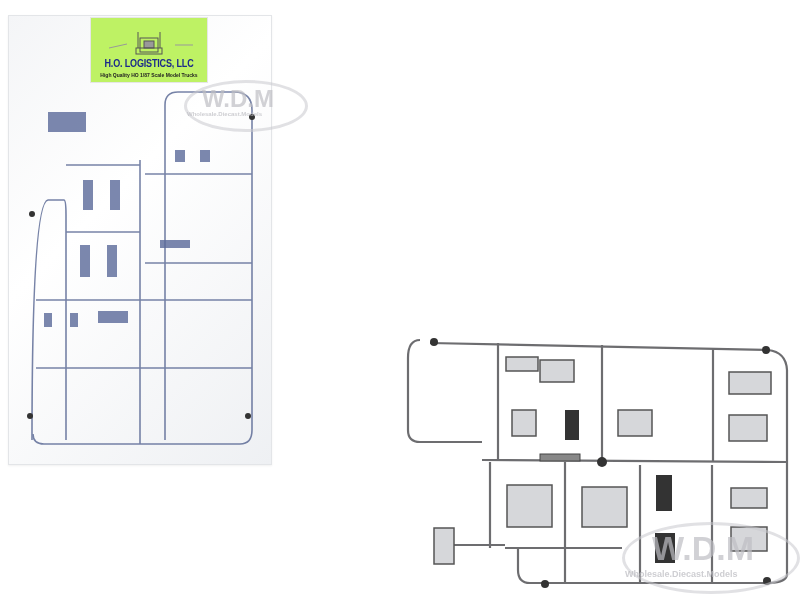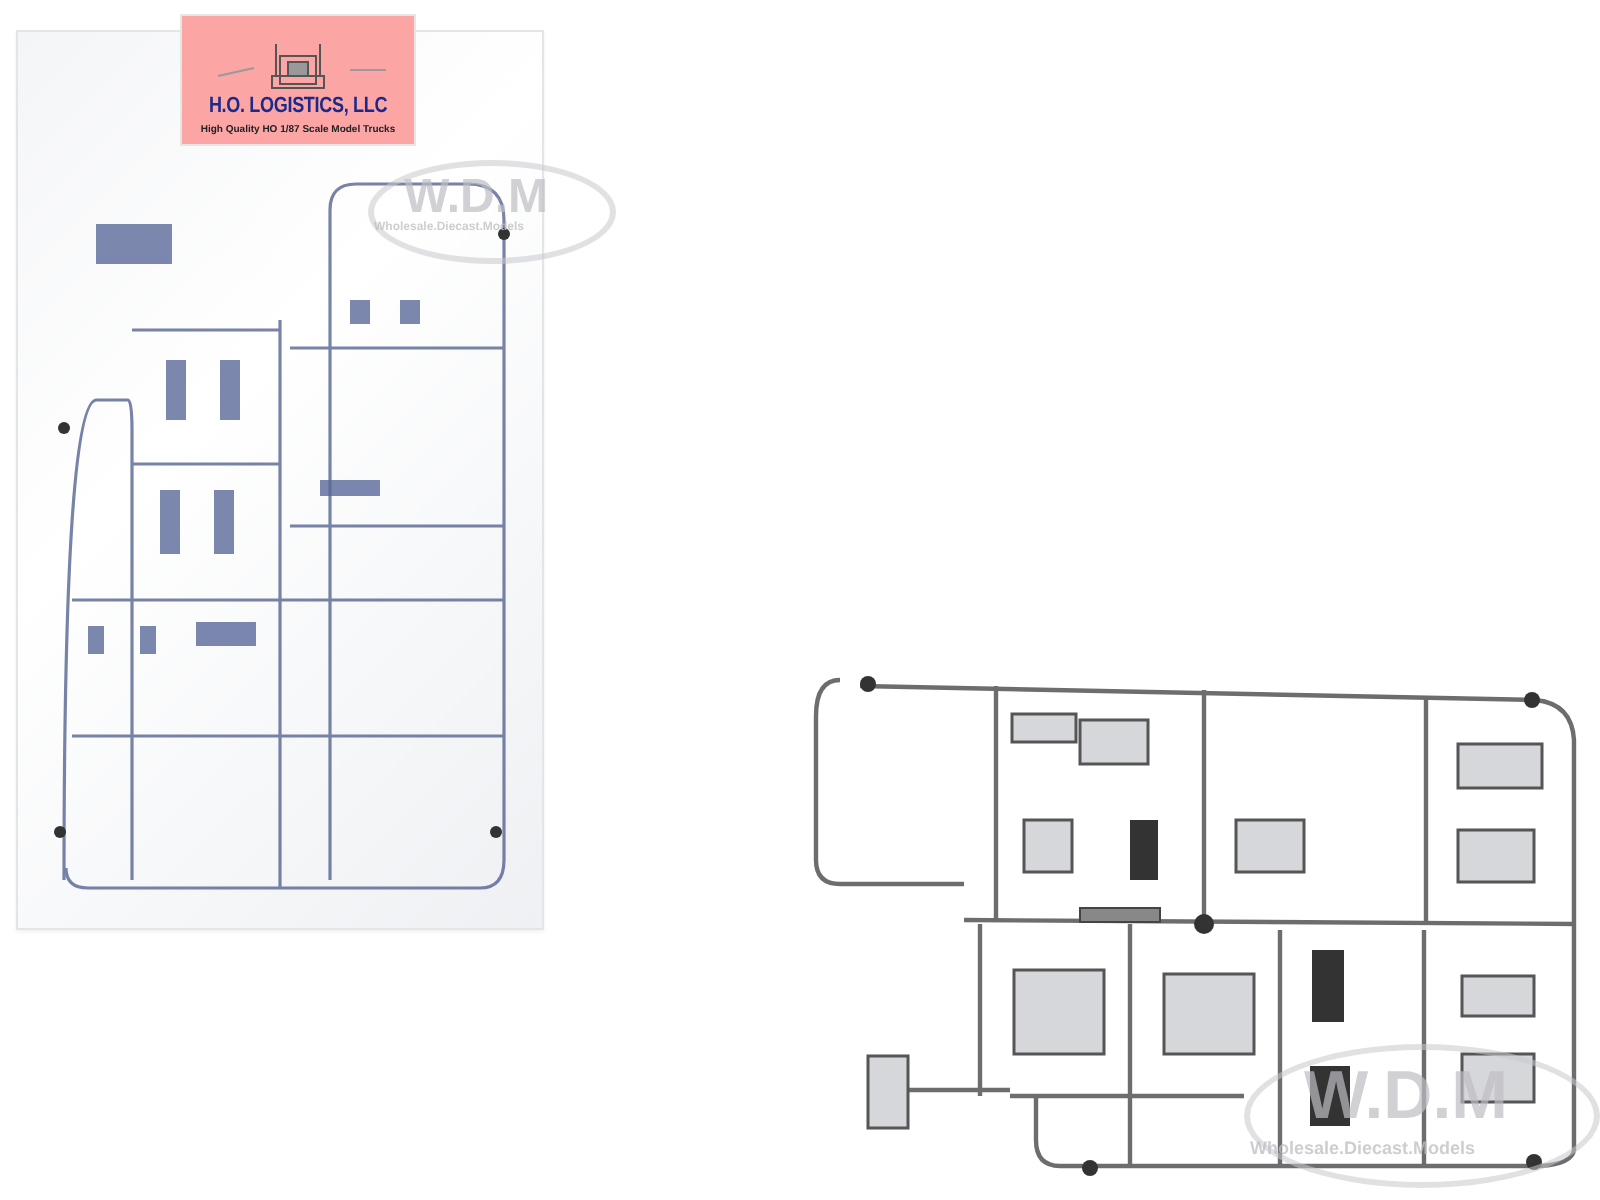--- a/index.html
+++ b/index.html
@@ -1,19 +1,19 @@
 <!DOCTYPE html>
 <html><head>
 <meta charset="utf-8">
 <style>
   html, body { margin:0; padding:0; background:#ffffff; }
   body { width:800px; height:600px; position:relative; overflow:hidden; font-family:"Liberation Sans", sans-serif; }
   .photo { position:absolute; left:0; top:0; width:800px; height:600px; }
   .bag { position:absolute; left:8px; top:15px; width:262px; height:448px; background:linear-gradient(135deg,#f4f5f7 0%,#ffffff 40%,#eef0f3 100%); border:1px solid #e3e5e8; box-shadow:0 1px 2px rgba(0,0,0,0.06); }
-  .header-card { position:absolute; left:90px; top:7px; width:116px; height:64px; background:#fca5a5; border:1px solid #e6e6e6; text-align:center; }
+  .header-card { position:absolute; left:90px; top:17px; width:116px; height:64px; background:#bef264; border:1px solid #e6e6e6; text-align:center; }
   .card-title { position:absolute; left:0; right:0; top:39px; font-size:11px; font-weight:bold; color:#1b2a8a; letter-spacing:-0.2px; transform:scaleX(0.82); }
   .card-sub { position:absolute; left:0; right:0; top:54px; font-size:5px; font-weight:bold; color:#222; }
   .wm { position:absolute; border:3px solid rgba(200,200,205,0.55); border-radius:50%; }
   .wm-main { position:absolute; left:0; right:16px; text-align:center; font-weight:bold; color:rgba(190,190,195,0.7); }
   .wm-sub { position:absolute; left:0; right:0; text-align:left; font-weight:bold; color:rgba(190,190,195,0.75); }
   svg { position:absolute; left:0; top:0; }
 </style>
 </head>
 <body>
 

